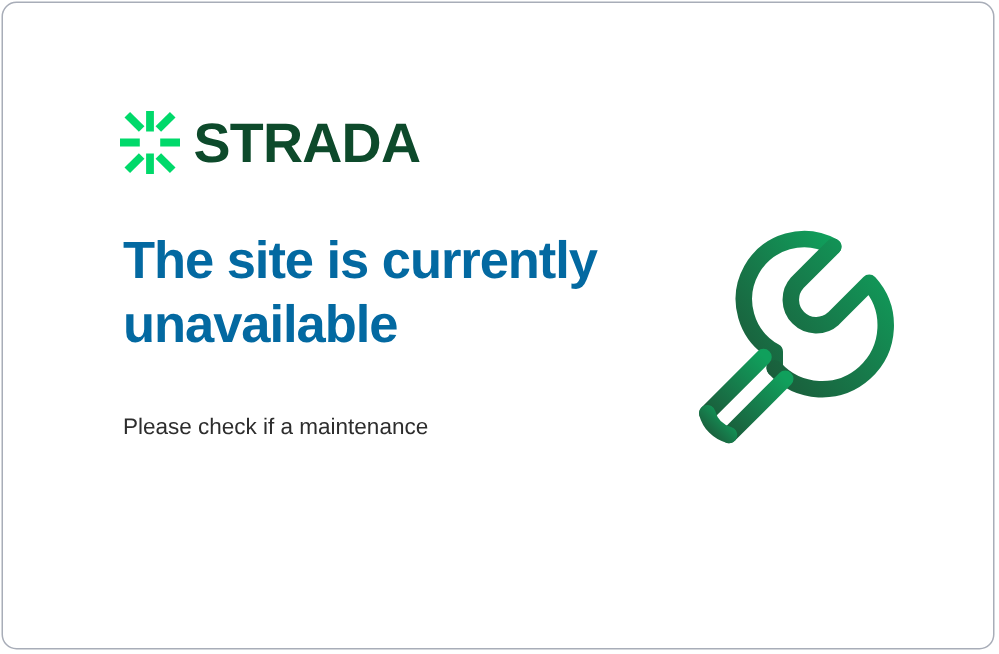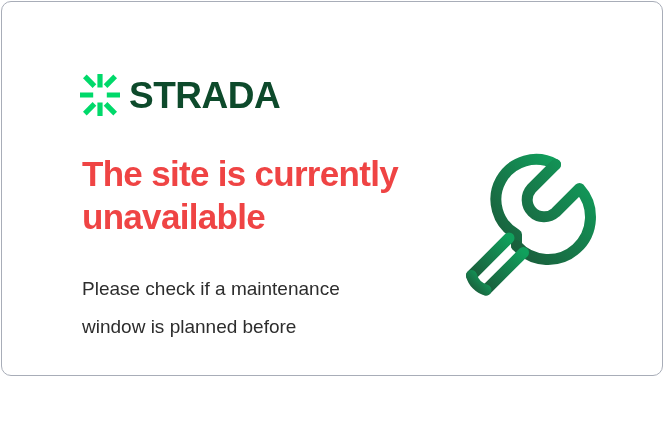--- a/index.html
+++ b/index.html
@@ -13,21 +13,21 @@
     overflow: hidden;
     font-family: "Liberation Sans", sans-serif;
     -webkit-font-smoothing: antialiased;
   }
 
   .status-card {
     position: absolute;
     left: 1px;
     top: 1px;
     width: 662px;
-    height: 375px;
+    height: 432px;
     box-sizing: border-box;
     background: #ffffff;
     border: 1px solid #a8adb8;
     border-radius: 10px;
     overflow: hidden;
   }
 
   
   .brand {
     position: absolute;
@@ -57,32 +57,32 @@
   .headline {
     position: absolute;
     left: 80px;
     top: 151px;
     width: 330px;
     margin: 0;
     font-size: 35px;
     font-weight: 700;
     line-height: 1.22;
     letter-spacing: -0.7px;
-    color: #ef4444;
+    color: #0369a1;
     font-family: "Liberation Sans", sans-serif;
   }
 
   
   .body-copy {
     position: absolute;
     left: 80px;
     top: 268px;
     width: 320px;
     margin: 0;
-    font-size: 19px;
+    font-size: 15px;
     font-weight: 400;
     line-height: 2.0;
     color: #2d2d2d;
     font-family: "Liberation Sans", sans-serif;
   }
   .body-copy .line { display: block; }
 
   
   .wrench-art {
     position: absolute;
@@ -116,21 +116,20 @@
         </g>
       </svg>
     </span>
     <span class="brand-word">STRADA</span>
   </div>
 
   <h1 class="headline">The site is currently unavailable</h1>
 
   <p class="body-copy">
     <span class="line">Please check if a maintenance</span>
-    <span class="line">window is planned before</span>
   </p>
 
   <div class="wrench-art">
     <svg viewBox="0 0 162 162" xmlns="http://www.w3.org/2000/svg" aria-hidden="true">
       <defs>
         <linearGradient id="wrenchGrad" x1="0" y1="1" x2="1" y2="0">
           <stop offset="0%" stop-color="#1a5c3a"></stop>
           <stop offset="45%" stop-color="#17794a"></stop>
           <stop offset="100%" stop-color="#10a05c"></stop>
         </linearGradient>

